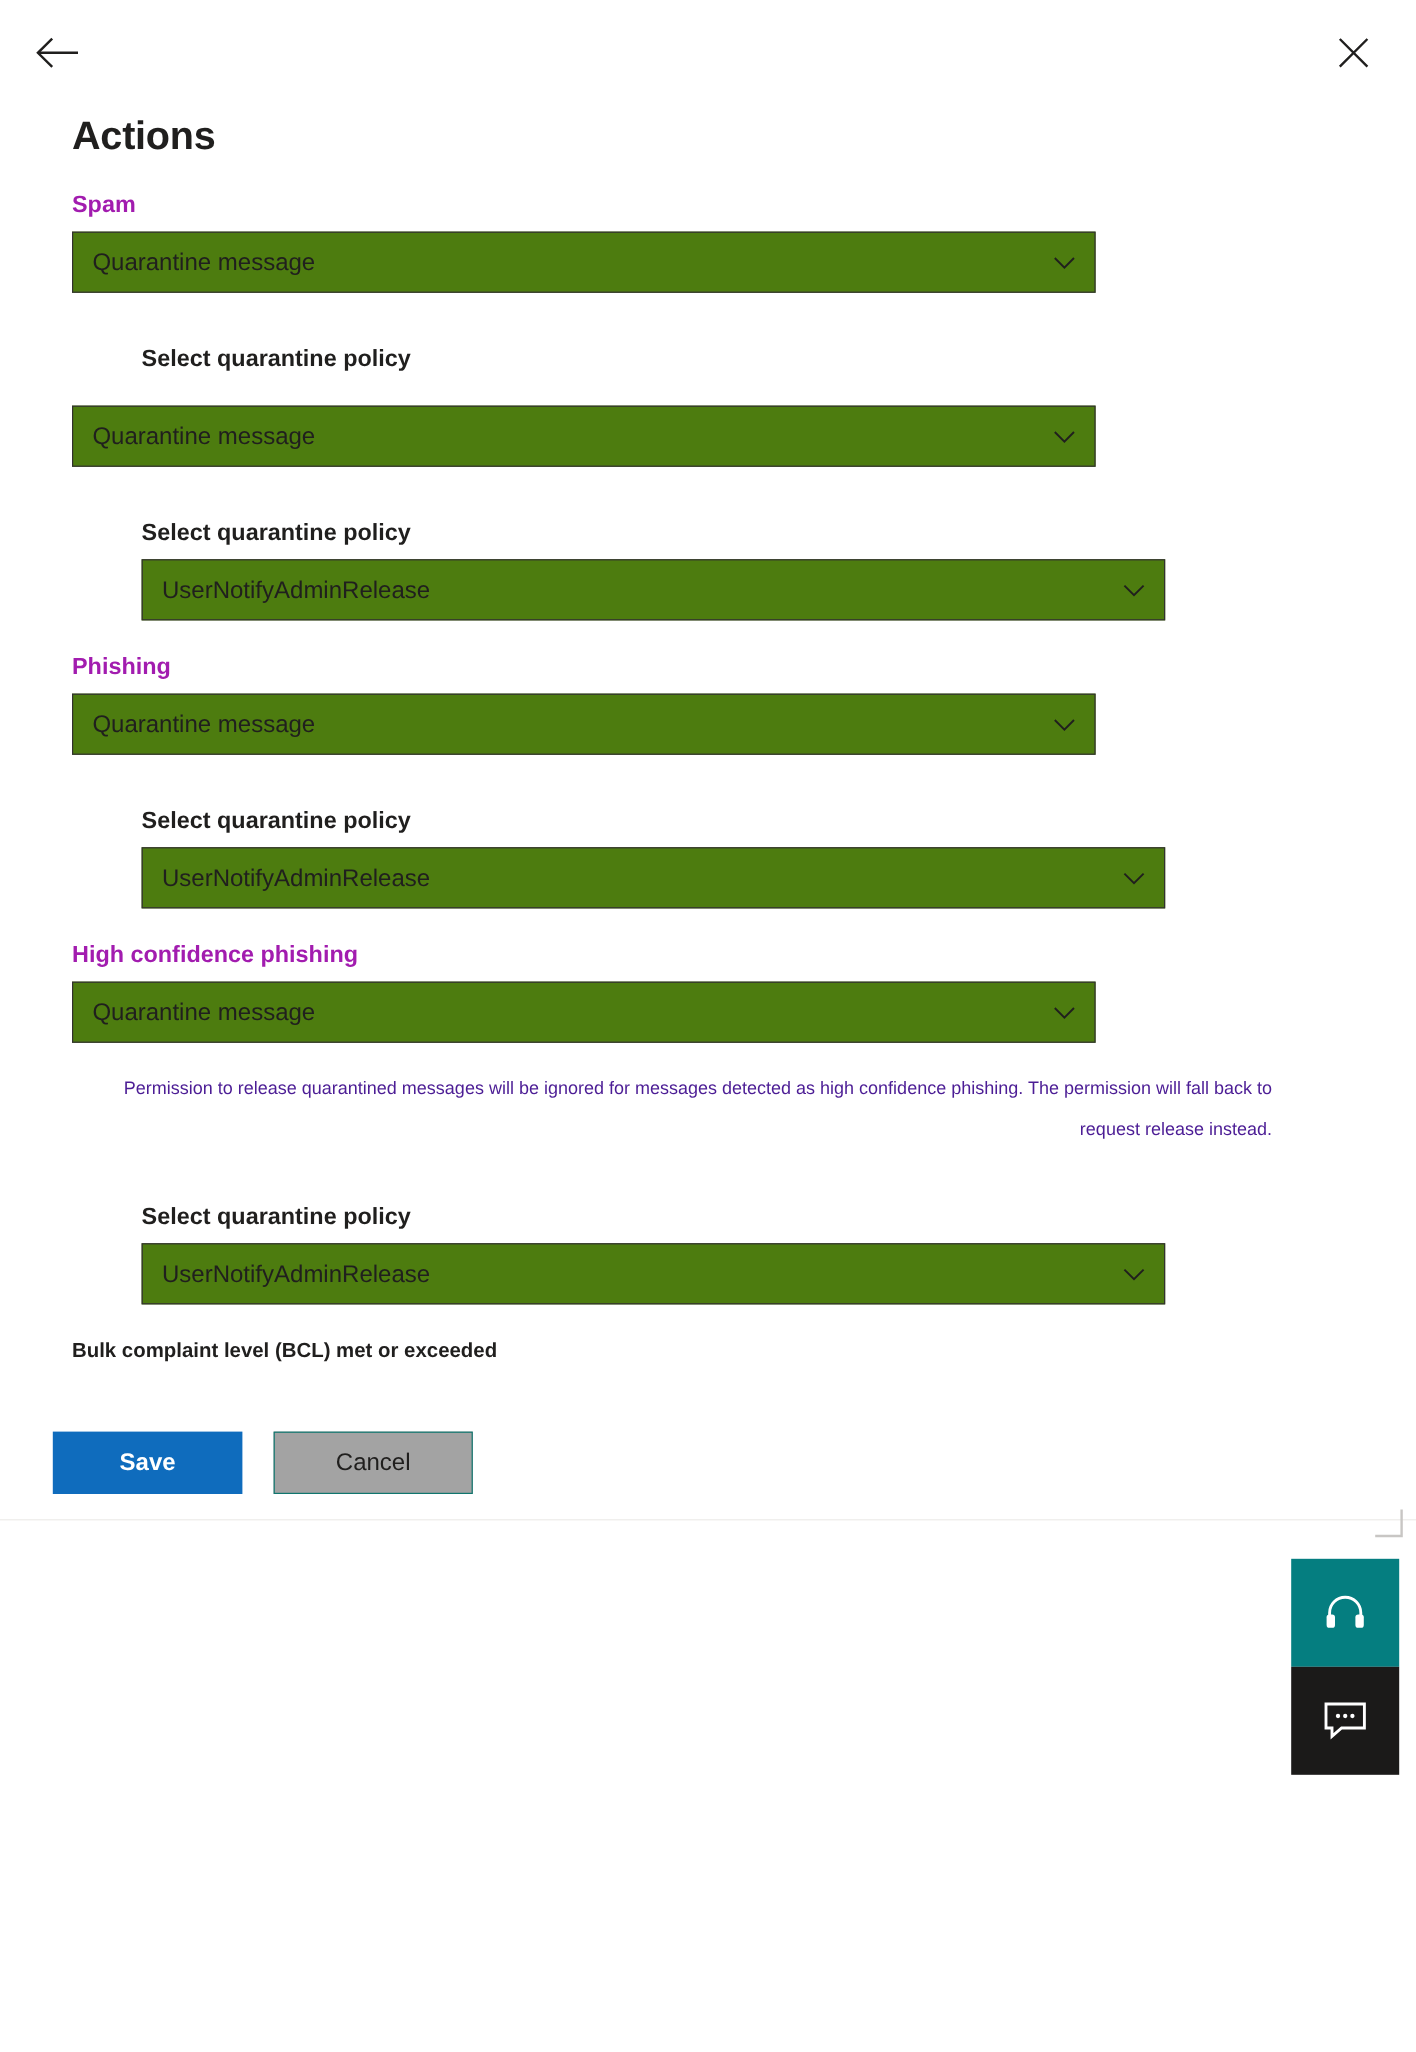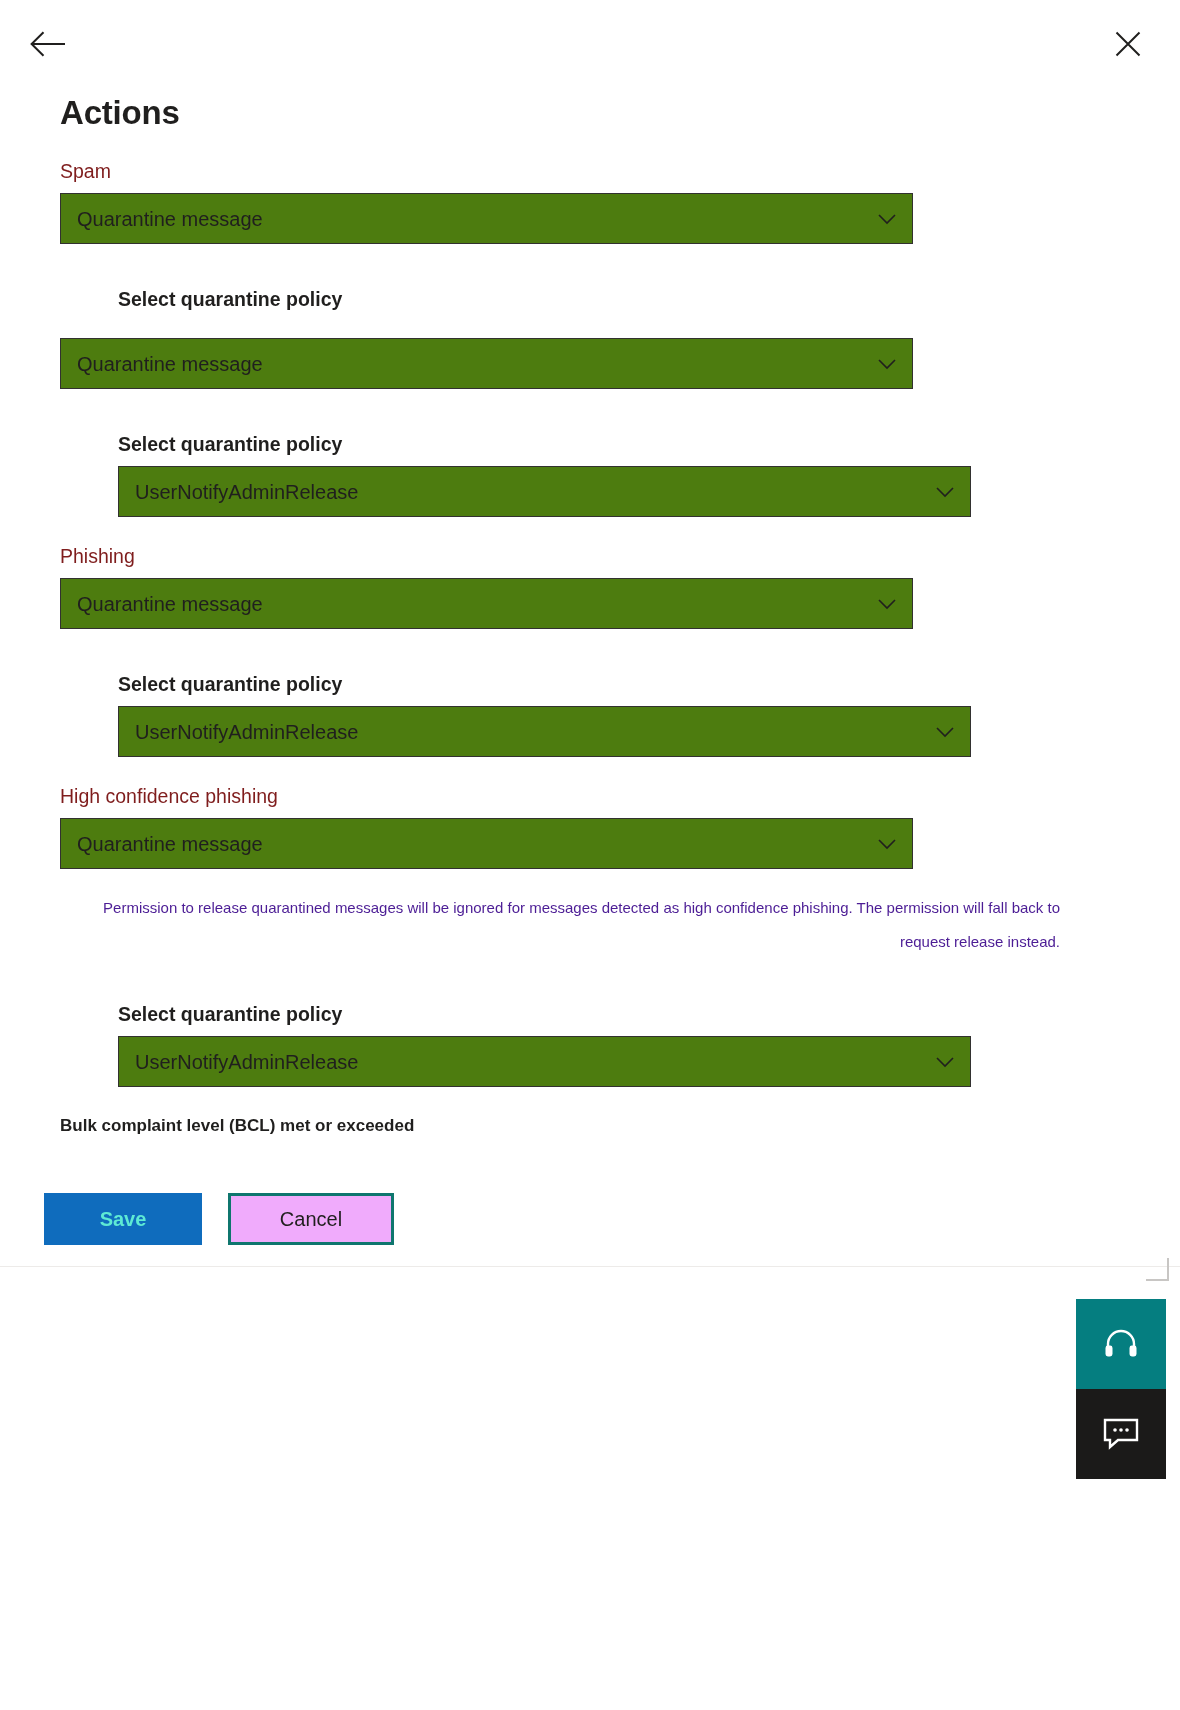--- a/index.html
+++ b/index.html
@@ -53,22 +53,22 @@
   }
   h1.page-title {
     font-size: 33px;
     font-weight: bold;
     letter-spacing: -0.2px;
     margin: 6px 0 26px 0;
     color: #201f1e;
   }
   .field-label {
     font-size: 19.5px;
-    font-weight: normal;
-    color: #7f1d1d;
+    font-weight: bold;
+    color: #a21caf;
     margin: 0 0 9px 0;
     line-height: 26px;
   }
   .group { margin-bottom: 26px; }
   .sub-group {
     margin-left: 58px;
     margin-top: 42px;
     margin-bottom: 0;
   }
   .sub-label {
@@ -139,29 +139,29 @@
     height: 52px;
     font-size: 20px;
     font-family: "Liberation Sans", sans-serif;
     border: 1px solid transparent;
     cursor: pointer;
   }
   .btn-save {
     left: 44px;
     width: 158px;
     background: #0f6cbd;
-    color: #5eead4;
+    color: #ffffff;
     font-weight: bold;
   }
   .btn-cancel {
     left: 228px;
     width: 166px;
-    background: #f0abfc;
-    color: #201f1e;
-    border: 3px solid #0f766e;
+    background: #a3a3a3;
+    color: #201f1e;
+    border: 1px solid #0f766e;
   }
   .footer-rule {
     position: absolute;
     left: 0; bottom: 0;
     width: 1180px; height: 18px;
     background: #ffffff;
     border-top: 1px solid #edebe9;
   }
   .corner-mark {
     position: absolute;

